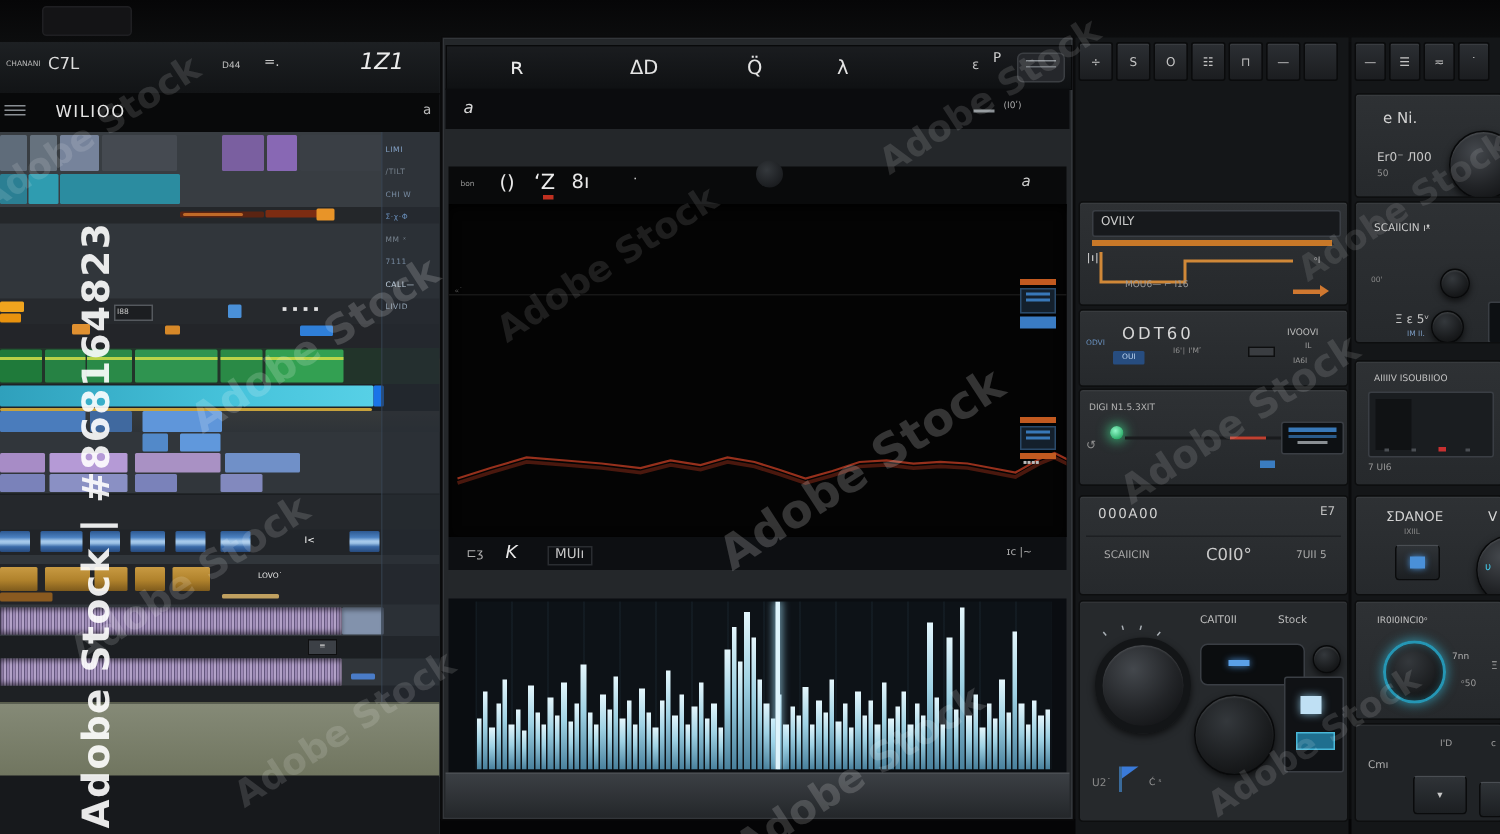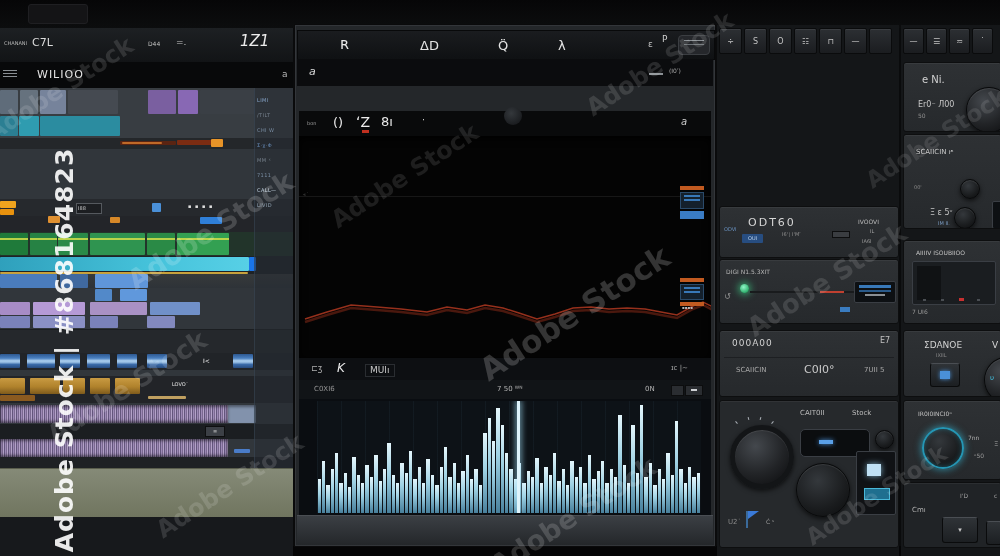--- a/index.html
+++ b/index.html
@@ -269,29 +269,20 @@
       </div>
     </div>
 
     <div class="abs c-ftr1">
       <span class="t" style="left:12px;top:7px;font-size:8px;color:#b0b0b0;">⊏ʒ</span>
       <span class="t" style="left:38px;top:4px;font-size:12px;font-style:italic;color:#eaeaea;">K</span>
       <span class="t" style="left:66px;top:6px;font-size:9px;color:#c8c8c8;border:1px solid #2a2d31;padding:1px 4px;">MUIı</span>
       <span class="t" style="left:372px;top:7px;font-size:7px;color:#b0b0b0;">ɪc |~</span>
     </div>
 
-    <div class="abs c-ftr2">
-      <span class="t" style="left:15px;top:6px;font-size:7px;color:#949494;">C0XI6</span>
-      <span class="t" style="left:198px;top:6px;font-size:7px;color:#b4b4b4;">7 50 ᵂᴺ</span>
-      <span class="t" style="left:346px;top:6px;font-size:7px;color:#b4b4b4;">0N</span>
-      <div class="abs" style="left:372px;top:5px;width:11px;height:9px;background:#2a2d31;border:1px solid #0c0d0e;"></div>
-      <div class="abs" style="left:386px;top:5px;width:16px;height:9px;background:#2a2d31;border:1px solid #0c0d0e;">
-        <div style="margin:3px 5px 0;height:2px;background:#cfd2d5;"></div>
-      </div>
-    </div>
 
     <div class="abs c-spec">
       <div class="spec-inner">
           <div class="sbar" style="height: 34px;"></div>
           <div class="sbar" style="height: 52px;"></div>
           <div class="sbar" style="height: 28px;"></div>
           <div class="sbar" style="height: 44px;"></div>
           <div class="sbar" style="height: 60px;"></div>
           <div class="sbar" style="height: 30px;"></div>
           <div class="sbar" style="height: 40px;"></div>
@@ -390,20 +381,33 @@
         <div class="hbtn" style="left: 2px; top: 0px; width: 21px; height: 24px;">÷</div>
         <div class="hbtn" style="left: 27px; top: 0px; width: 21px; height: 24px;">S</div>
         <div class="hbtn" style="left: 52px; top: 0px; width: 21px; height: 24px;">O</div>
         <div class="hbtn" style="left: 77px; top: 0px; width: 21px; height: 24px;">☷</div>
         <div class="hbtn" style="left: 102px; top: 0px; width: 21px; height: 24px;">⊓</div>
         <div class="hbtn" style="left: 127px; top: 0px; width: 21px; height: 24px;">—</div>
         <div class="hbtn" style="left: 152px; top: 0px; width: 21px; height: 24px;"></div>
       </div>
 
 
+    <div class="rackpanel" style="left:2px;top:109px;width:178px;height:68px;">
+      <div class="inset" style="left:8px;top:5px;width:164px;height:16px;background:#17191c;"></div>
+      <span class="t" style="left:14px;top:9px;font-size:8px;color:#cacaca;">OVILY</span>
+      <div class="abs" style="left:8px;top:25px;width:160px;height:4px;background:#c87828;"></div>
+      <svg width="166" height="28" style="position:absolute;left:8px;top:31px;">
+        <path d="M6,2 V22 H62 V8 H134" fill="none" stroke="#d08838" stroke-width="2"></path>
+      </svg>
+      <span class="t" style="left:4px;top:34px;font-size:7px;color:#e8e8e8;">∣ı∣</span>
+      <span class="t" style="left:30px;top:52px;font-size:6px;color:#9a9a9a;">MOU6— ⌐ I16</span>
+      <span class="t" style="left:156px;top:36px;font-size:6px;color:#b0b0b0;">ᵒI</span>
+      <div class="abs" style="left:142px;top:58px;width:18px;height:3px;background:#d07830;"></div>
+      <div class="abs" style="left:160px;top:55px;width:0;height:0;border-left:6px solid #d07830;border-top:4px solid transparent;border-bottom:4px solid transparent;"></div>
+    </div>
 
     <div class="rackpanel" style="left:2px;top:181px;width:178px;height:50px;">
       <span class="t" style="left:28px;top:10px;font-size:11px;letter-spacing:2px;color:#d6d6d6;">ODT60</span>
       <span class="t" style="left:62px;top:25px;font-size:5px;color:#909090;">I6'∣ I'Mʹ</span>
       <span class="t" style="left:4px;top:20px;font-size:5px;color:#6a92c0;">ODVI</span>
       <span class="t" style="left:22px;top:27px;font-size:5px;color:#bcd4ee;background:#274d80;padding:2px 6px;border-radius:1px;">OUI</span>
       <div class="abs" style="left:112px;top:24px;width:16px;height:5px;background:#3a3d41;border:1px solid #0d0e0f;"></div>
       <span class="t" style="left:138px;top:12px;font-size:6px;color:#bababa;">IVOOVI</span>
       <span class="t" style="left:150px;top:22px;font-size:5px;color:#a0a0a0;">IL</span>
       <span class="t" style="left:142px;top:32px;font-size:5px;color:#989898;">IA6I</span>

